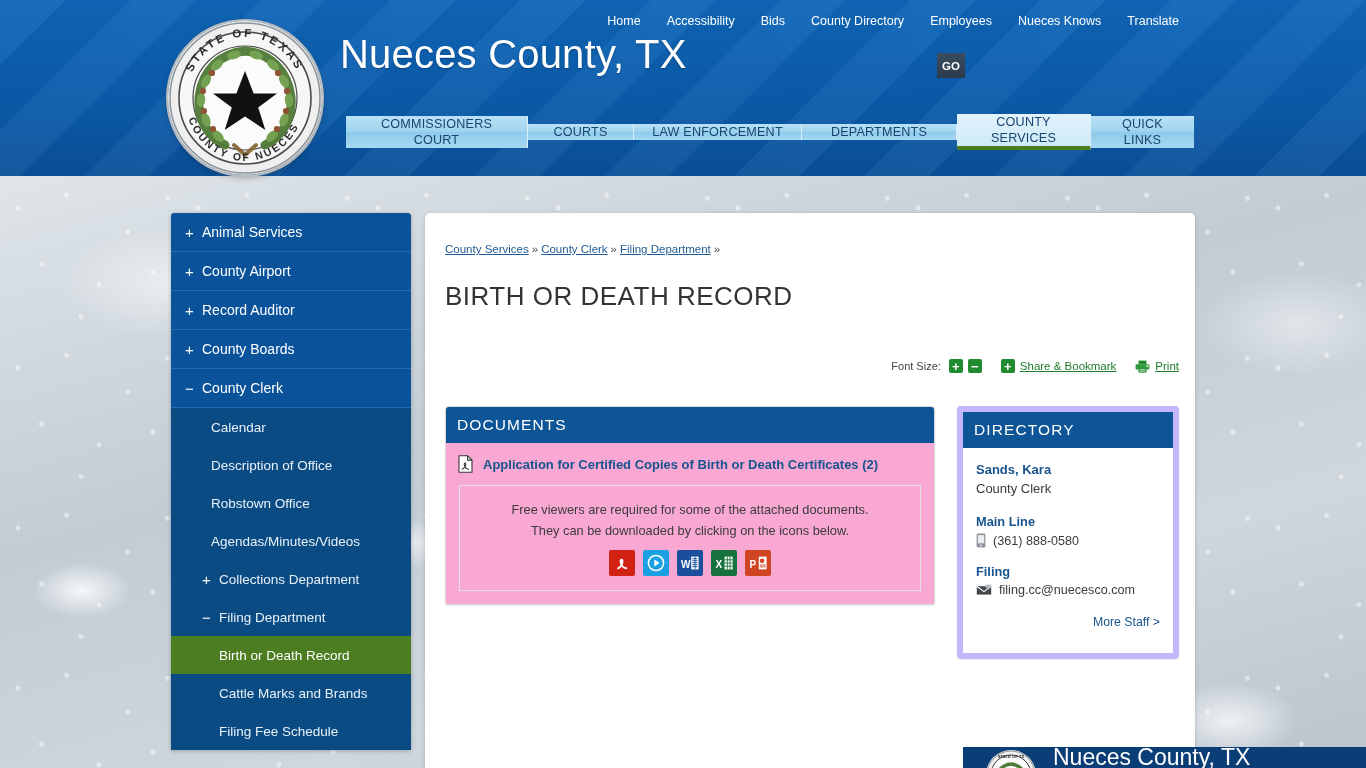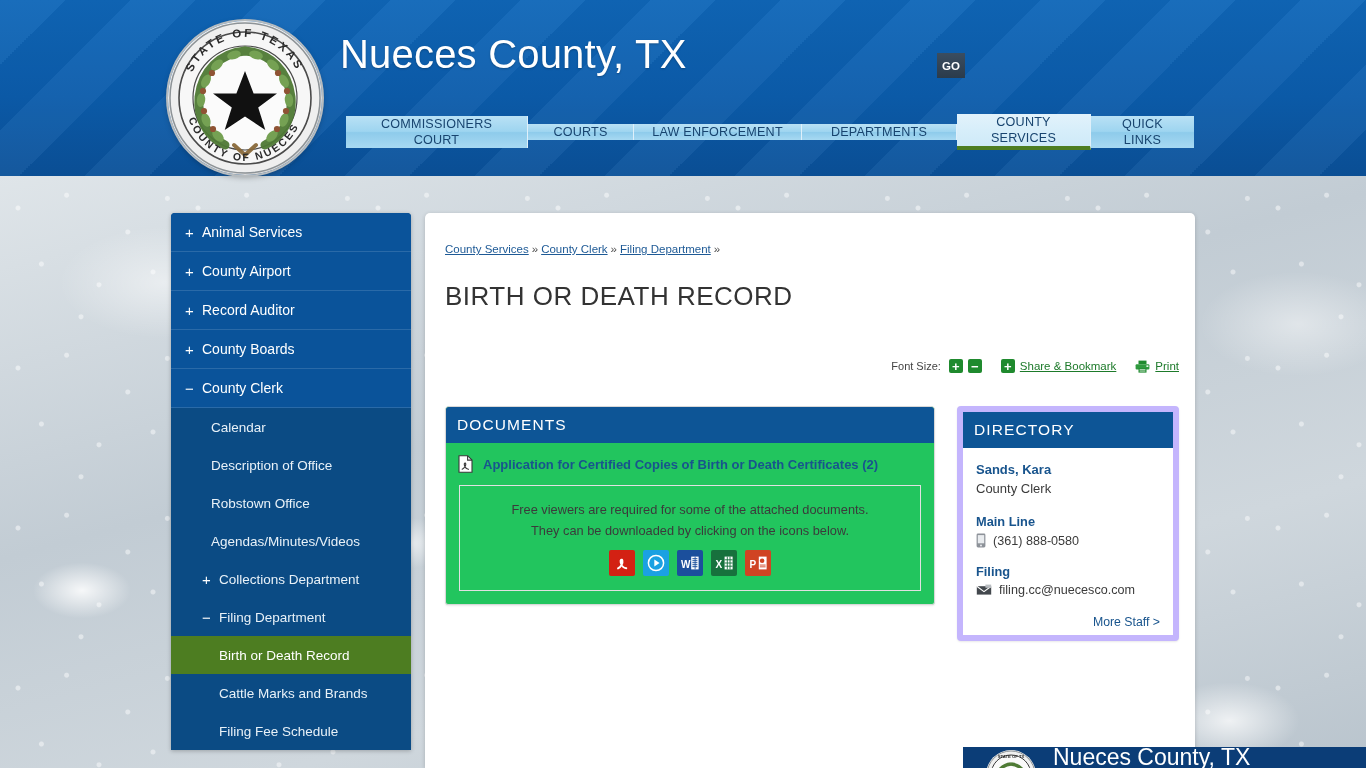--- a/index.html
+++ b/index.html
@@ -185,21 +185,21 @@
     font-size: 13px; font-weight: 700; line-height: 1; cursor: pointer;
   }
   #page-tools a { color: #1d7a2a; text-decoration: underline; font-size: 11.5px; }
   .tool-group { display:flex; align-items:center; gap:5px; }
   #page-tools .pad { margin-left: 11px; }
 
   
   #documents-panel {
     position: absolute; left: 20px; top: 193px;
     width: 490px;
-    background: #22c55e;
+    background: #f9a8d4;
     border: 1px solid #d8d8d8;
     border-radius: 4px 4px 3px 3px;
     box-shadow: 0 1px 2px rgba(0,0,0,.09);
     overflow: hidden;
   }
   .panel-head {
     background: #0d5596; color: #ffffff;
     font-size: 15.5px; letter-spacing: 1.1px;
     height: 36px; display:flex; align-items:center; padding-left: 11px;
   }
@@ -222,21 +222,21 @@
   
   #directory-panel {
     position: absolute; left: 532px; top: 193px;
     width: 222px;
     background: #ffffff;
     border: 6px solid #c4b5fd;
     border-radius: 4px 4px 4px 4px;
     box-shadow: 0 1px 2px rgba(0,0,0,.09);
     overflow: hidden;
   }
-  #directory-body { padding: 12px 13px 5px 13px; }
+  #directory-body { padding: 12px 13px 23px 13px; }
   .dir-name { color: #18548d; font-size: 13px; font-weight: 700; line-height: 19px; }
   .dir-role { color: #3b3b3b; font-size: 13px; line-height: 19px; }
   .dir-label { color: #18548d; font-size: 12.8px; font-weight: 700; margin-top: 16px; }
   .dir-line { display:flex; align-items:center; gap: 7px; margin-top: 4px; color:#3b3b3b; font-size: 12.6px; }
   #more-staff { text-align: right; margin-top: 15px; }
   #more-staff a { color: #18548d; font-size: 12.3px; text-decoration: none; }
 
   
   #footer-banner {
     position: absolute; left: 963px; top: 747px; width: 403px; height: 21px;
@@ -304,20 +304,29 @@
         <textPath href="#arcTop" startOffset="14%">STATE OF TEXAS</textPath>
       </text>
       <text font-family="Liberation Sans, sans-serif" font-size="10.5" font-weight="700" fill="#2b2b2b" letter-spacing="2.2">
         <textPath href="#arcBot" startOffset="11%">COUNTY OF NUECES</textPath>
       </text>
     </svg>
   </div>
 
   <div id="site-title">Nueces County, TX</div>
 
+  <nav id="utility-nav">
+    <a>Home</a>
+    <a>Accessibility</a>
+    <a>Bids</a>
+    <a>County Directory</a>
+    <a>Employees</a>
+    <a>Nueces Knows</a>
+    <a>Translate</a>
+  </nav>
 
   <div id="search-wrap">
     <button id="search-go">GO</button>
   </div>
 
   <nav id="main-nav">
     <div class="navtab" style="width:182px">COMMISSIONERS COURT</div>
     <div class="navtab" style="width:106px">COURTS</div>
     <div class="navtab" style="width:168px">LAW ENFORCEMENT</div>
     <div class="navtab" style="width:155px">DEPARTMENTS</div>

